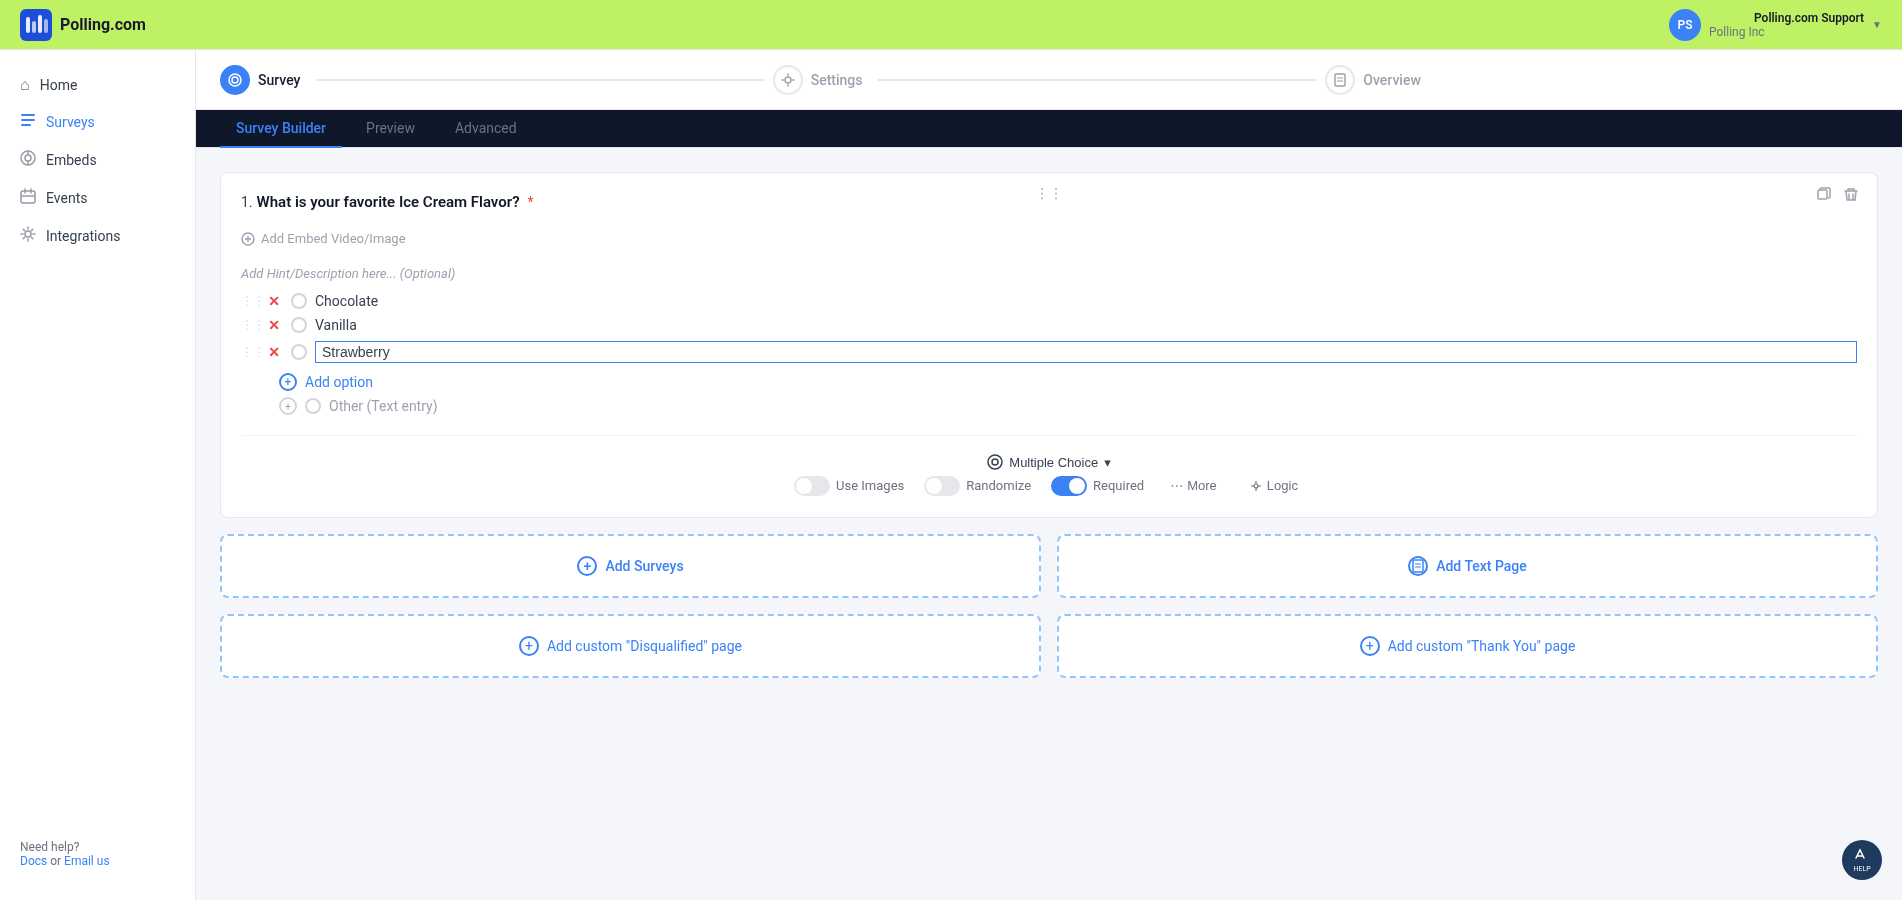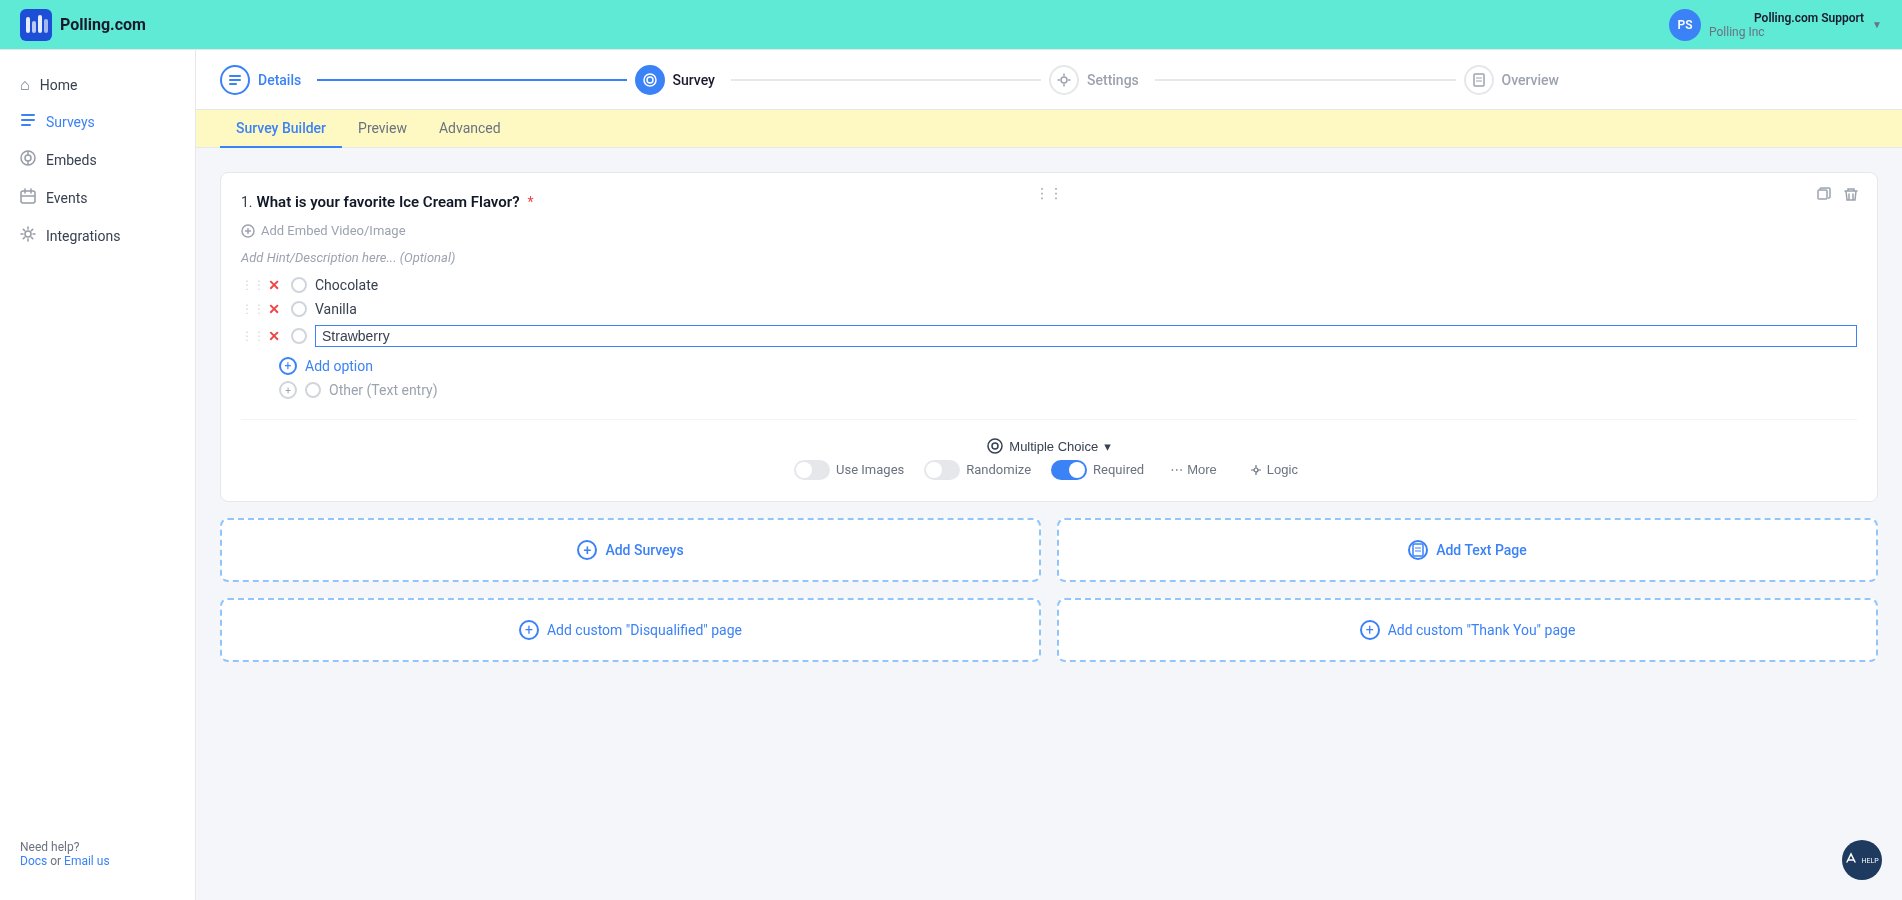--- a/index.html
+++ b/index.html
@@ -1,21 +1,21 @@
 <!DOCTYPE html>
 <html><head>
   <meta charset="utf-8">
   <style>
     * { box-sizing: border-box; margin: 0; padding: 0; }
     body { font-family: -apple-system, BlinkMacSystemFont, 'Segoe UI', Roboto, sans-serif; background: #f5f6fa; height: 900px; overflow: hidden; display: flex; flex-direction: column; }
 
     
     .header {
       height: 50px;
-      background: #5eead4;
+      background: #bef264;
       border-bottom: 1px solid #e5e7eb;
       display: flex;
       align-items: center;
       justify-content: space-between;
       padding: 0 20px;
       flex-shrink: 0;
       z-index: 10;
     }
     .logo {
       display: flex;
@@ -153,25 +153,26 @@
       flex: 1;
       height: 2px;
       background: #e5e7eb;
       margin: 0 8px;
     }
     .wizard-step.completed .wizard-step-line { background: #3b82f6; }
     .wizard-step-label { font-weight: 500; }
 
     
     .sub-tabs {
-      background: #fef9c3;
+      background: #0f172a;
       border-bottom: 1px solid #e5e7eb;
       display: flex;
       padding: 0 24px;
       flex-shrink: 0;
+      gap: 8px;
     }
     .sub-tab {
       padding: 10px 16px;
       font-size: 14px;
       color: #6b7280;
       cursor: pointer;
       border-bottom: 2px solid transparent;
       margin-bottom: -1px;
     }
     .sub-tab.active {
@@ -235,21 +236,21 @@
       color: #111827;
     }
     .required-star { color: #ef4444; margin-left: 4px; }
 
     .embed-add {
       display: flex;
       align-items: center;
       gap: 6px;
       font-size: 13px;
       color: #9ca3af;
-      margin: 12px 0;
+      margin: 20px 0;
       cursor: pointer;
     }
     .hint-input {
       font-size: 13px;
       color: #9ca3af;
       margin: 6px 0 12px;
       font-style: italic;
     }
 
     
@@ -469,21 +470,21 @@
     
     .help-btn {
       position: fixed;
       bottom: 20px;
       right: 20px;
       width: 40px;
       height: 40px;
       background: #1e3a5f;
       border-radius: 50%;
       display: flex;
-      flex-direction: row;
+      flex-direction: column;
       align-items: center;
       justify-content: center;
       color: #fff;
       font-size: 8px;
       cursor: pointer;
       z-index: 100;
     }
   </style>
 </head>
 <body>
@@ -562,31 +563,20 @@
     <div class="sidebar-footer">
       <span>Need help?</span><br>
       <a href="#">Docs</a><span> or </span><a href="#">Email us</a>
     </div>
   </div>
 
   <div class="main">
 
     <div class="wizard-bar">
 
-      <div class="wizard-step completed">
-        <div class="wizard-step-icon">
-          <svg width="14" height="14" viewBox="0 0 14 14" fill="none">
-              <rect x="1" y="2" width="12" height="2" rx="1" fill="#3b82f6"></rect>
-              <rect x="1" y="6" width="12" height="2" rx="1" fill="#3b82f6"></rect>
-              <rect x="1" y="10" width="8" height="2" rx="1" fill="#3b82f6"></rect>
-            </svg>
-        </div>
-        <span class="wizard-step-label">Details</span>
-        <div class="wizard-step-line"></div>
-      </div>
 
       <div class="wizard-step active">
         <div class="wizard-step-icon">
           <svg width="14" height="14" viewBox="0 0 14 14" fill="none">
               <circle cx="7" cy="7" r="6" stroke="white" stroke-width="1.5"></circle>
               <circle cx="7" cy="7" r="3" stroke="white" stroke-width="1.5"></circle>
             </svg>
         </div>
         <span class="wizard-step-label">Survey</span>
         <div class="wizard-step-line"></div>

